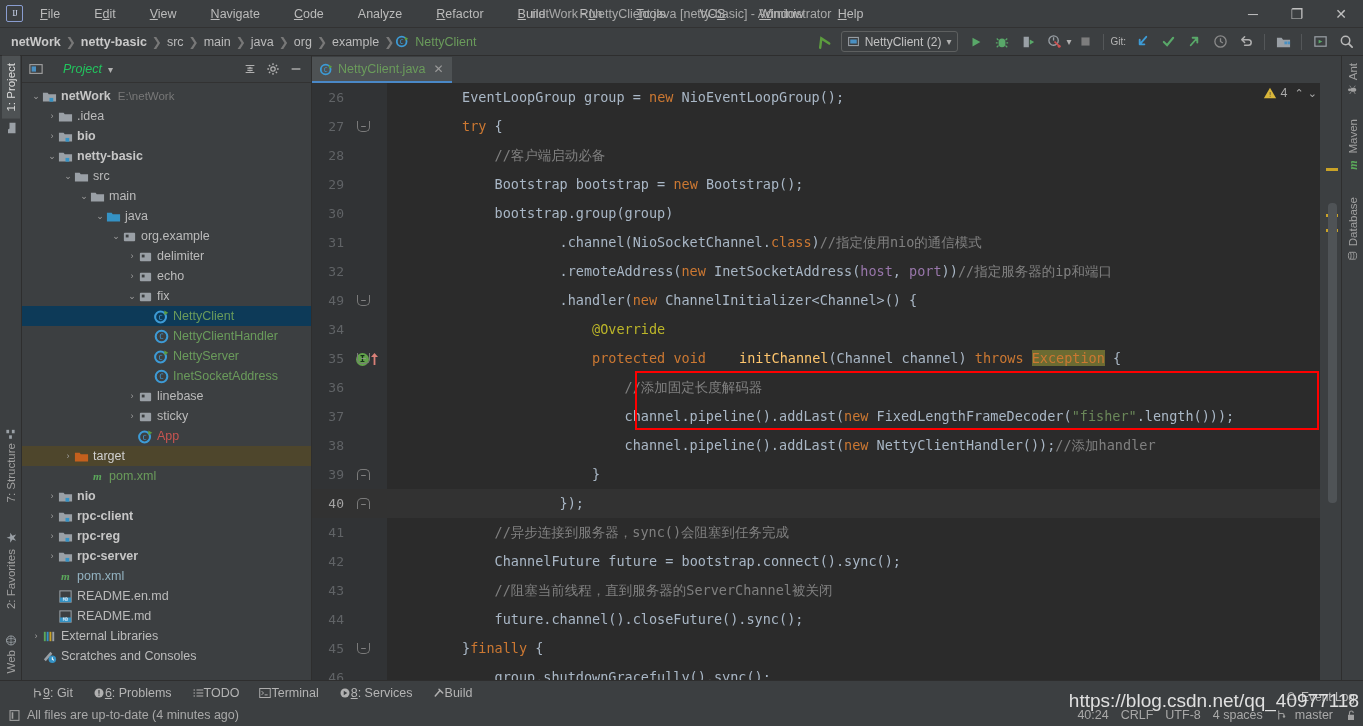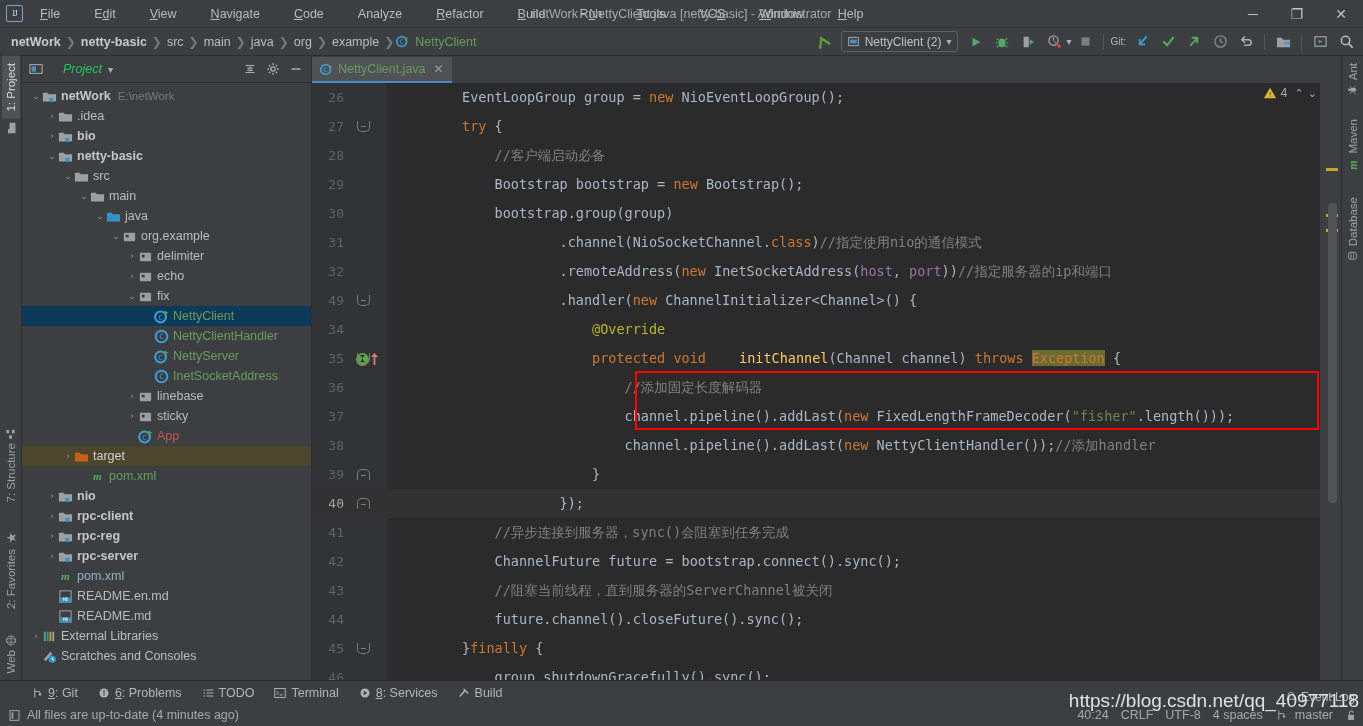--- a/index.html
+++ b/index.html
@@ -165,21 +165,21 @@
   .inspect {
     position:absolute; right:24px; top:3px; display:flex; align-items:center; gap:4px;
     color:#a9a9a9; font-size:12.5px; z-index:5;
   }
 
   
   .bottom-tabs {
     height:24px; background:#3c3f41; display:flex; align-items:center;
     border-top:1px solid #2e2e2e; flex:0 0 24px; padding-left:22px; gap:2px;
   }
-  .btab { display:flex; align-items:center; gap:5px; padding:2px 9px; color:#b4b4b4; font-size:12.5px; border-radius:2px; }
+  .btab { display:flex; align-items:center; padding:2px 9px; color:#b4b4b4; font-size:12.5px; border-radius:2px; }
   .btab u { text-decoration:underline; }
 
   .statusbar {
     height:22px; background:#3c3f41; display:flex; align-items:center;
     flex:0 0 22px; padding:0 6px 0 8px; color:#a9a9a9; font-size:12.5px; position:relative;
   }
   .sb-left { display:flex; align-items:center; gap:6px; }
   .sb-right { margin-left:auto; display:flex; align-items:center; gap:12px; }
 
   .watermark {

